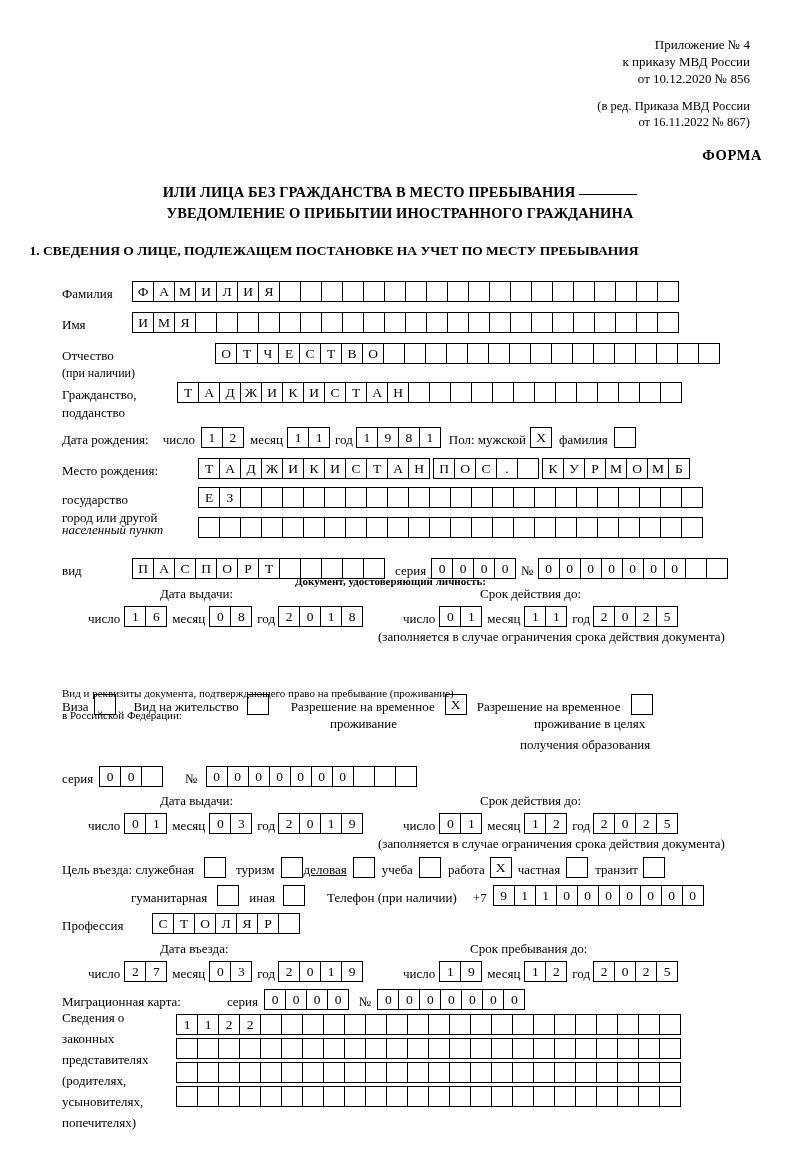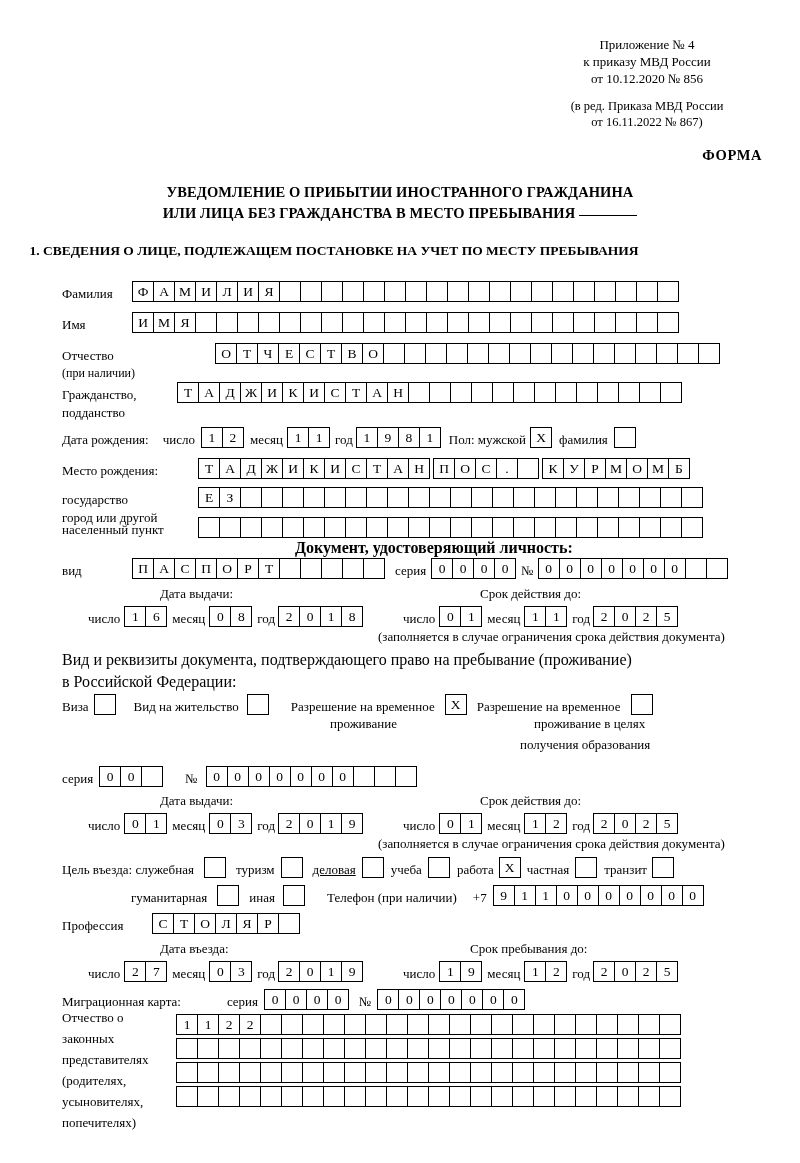--- a/index.html
+++ b/index.html
@@ -18,25 +18,25 @@
   .page {
     position: relative;
     width: 800px;
     height: 1163px;
     padding: 0;
   }
   
   .hdr {
     position: absolute;
     top: 36px;
-    right: 38px;
+    right: 50px;
     width: 230px;
     font-size: 13px;
     line-height: 17px;
-    text-align: center;
+    text-align: right;
   }
   .hdr .grp2 { margin-top: 11px; font-size: 12.5px; line-height: 16px; }
   .forma {
     position: absolute;
     top: 147px;
     right: 38px;
     font-size: 14.5px;
     font-weight: bold;
     letter-spacing: 0.6px;
   }
@@ -86,43 +86,43 @@
     height: 21px;
     border: 1px solid #000;
     margin-left: -1px;
     box-sizing: border-box;
     text-align: center;
     font-size: 13.5px;
     line-height: 19px;
     font-family: "Liberation Serif", serif;
   }
   .cell:first-child { margin-left: 0; }
-  .small { font-size: 16px; }
+  .small { font-size: 11px; margin-top: 36px; }
   .tiny { font-size: 13px; }
 </style>
 </head>
 <body>
 
 <div class="page">
 
   <div class="hdr">
     <div>Приложение № 4</div>
     <div>к приказу МВД России</div>
     <div>от 10.12.2020 № 856</div>
     <div class="grp2">
       <div>(в ред. Приказа МВД России</div>
       <div>от 16.11.2022 № 867)</div>
     </div>
   </div>
 
   <div class="forma">ФОРМА</div>
 
   <div class="title">
+    <div><span class="ln2">ИЛИ ЛИЦА БЕЗ ГРАЖДАНСТВА В МЕСТО ПРЕБЫВАНИЯ</span><span class="blank"></span></div>
     <div>УВЕДОМЛЕНИЕ О ПРИБЫТИИ ИНОСТРАННОГО ГРАЖДАНИНА</div>
-    <div><span class="ln2">ИЛИ ЛИЦА БЕЗ ГРАЖДАНСТВА В МЕСТО ПРЕБЫВАНИЯ</span><span class="blank"></span></div>
   </div>
 
   <div class="section1">1. СВЕДЕНИЯ О ЛИЦЕ, ПОДЛЕЖАЩЕМ ПОСТАНОВКЕ НА УЧЕТ ПО МЕСТУ ПРЕБЫВАНИЯ</div>
 
   <div class="row" style="top:281px; left:62px;">
     <span class="lbl" style="width:70px;">Фамилия</span>
     <span class="cells">
         <span class="cell">Ф</span>
         <span class="cell">А</span>
         <span class="cell">М</span>
@@ -336,21 +336,21 @@
         <span class="cell"></span>
         <span class="cell"></span>
         <span class="cell"></span>
         <span class="cell"></span>
         <span class="cell"></span>
       </span>
   </div>
   <div class="row" style="top:510px; left:62px;">
     <span class="lbl">город или другой</span>
   </div>
-  <div class="row" style="top:517px; left:62px;">
+  <div class="row" style="top:517px; left:62px;font-style:italic;">
     <span class="lbl" style="width:136px;">населенный пункт</span>
     <span class="cells">
         <span class="cell"></span>
         <span class="cell"></span>
         <span class="cell"></span>
         <span class="cell"></span>
         <span class="cell"></span>
         <span class="cell"></span>
         <span class="cell"></span>
         <span class="cell"></span>
@@ -564,21 +564,21 @@
 
   <div class="row" style="top:857px; left:62px;">
     <span class="lbl">Цель въезда: служебная</span>
     <span class="cells" style="margin-left:10px;">
         <span class="cell"></span>
       </span>
     <span class="lbl" style="margin-left:10px;">туризм</span>
     <span class="cells" style="margin-left:6px;">
         <span class="cell"></span>
       </span>
-    <span class="lbl" style="margin-left:10px;text-decoration:underline;">деловая</span>
+    <span class="lbl" style="margin-left:1px;text-decoration:underline;">деловая</span>
     <span class="cells" style="margin-left:6px;">
         <span class="cell"></span>
       </span>
     <span class="lbl" style="margin-left:7px;">учеба</span>
     <span class="cells" style="margin-left:6px;">
         <span class="cell"></span>
       </span>
     <span class="lbl" style="margin-left:7px;">работа</span>
     <span class="cells" style="margin-left:5px;">
         <span class="cell">X</span>
@@ -689,21 +689,21 @@
         <span class="cell">0</span>
         <span class="cell">0</span>
         <span class="cell">0</span>
         <span class="cell">0</span>
         <span class="cell">0</span>
         <span class="cell">0</span>
       </span>
   </div>
 
   <div class="row" style="top:1010px; left:62px;">
-    <span class="lbl">Отчество о</span>
+    <span class="lbl">Сведения о</span>
   </div>
   <div class="row" style="top:1014px; left:176px;">
     <span class="cells">
         <span class="cell">1</span>
         <span class="cell">1</span>
         <span class="cell">2</span>
         <span class="cell">2</span>
         <span class="cell"></span>
         <span class="cell"></span>
         <span class="cell"></span>

